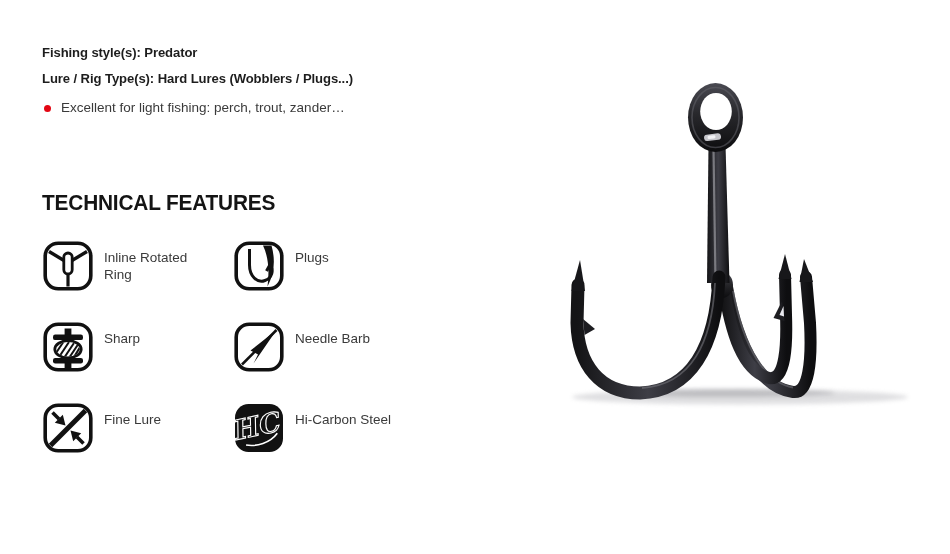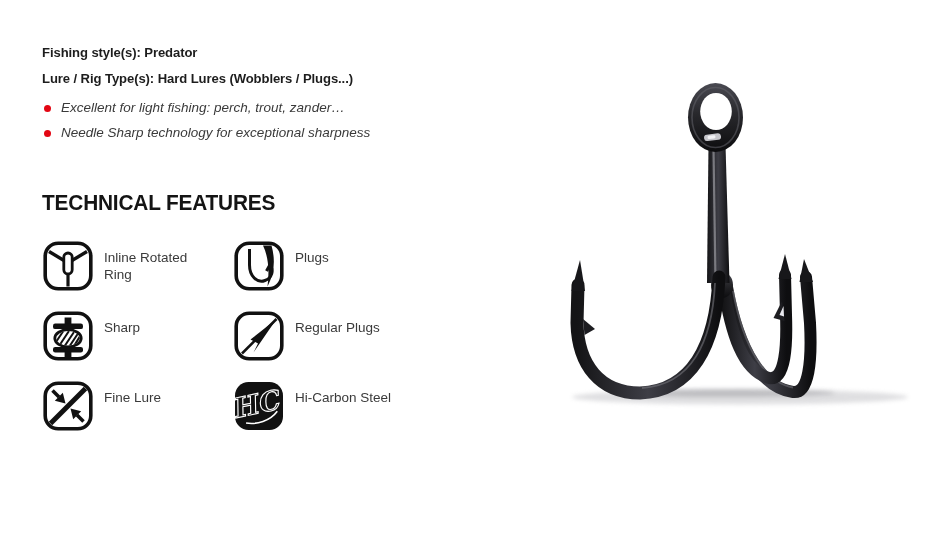--- a/index.html
+++ b/index.html
@@ -7,31 +7,31 @@
     width:950px;height:554px;position:relative;overflow:hidden;
     background:#ffffff;
     font-family:"Liberation Sans", sans-serif;
     color:#3a3a3a;
   }
   .specs{position:absolute;left:42px;top:40px;}
   .spec-line{
     font-weight:bold;font-size:13.5px;color:#1d1d1d;line-height:26px;
     letter-spacing:-0.1px;transform:scaleX(.97);transform-origin:left;white-space:nowrap;
   }
-  .highlights{position:absolute;left:42px;top:100px;list-style:none;margin:0;padding:0;font-style:italic;}
+  .highlights{position:absolute;left:42px;top:100px;list-style:none;margin:0;padding:0;}
   .highlights li{display:flex;align-items:flex-start;font-size:13.5px;color:#3a3a3a;height:25px;}
   .dot{width:7px;height:7px;border-radius:50%;background:#e30613;margin:5px 10px 0 2px;flex:none;}
   .section-title{
     position:absolute;left:42px;top:191px;margin:0;
     font-size:21.5px;font-weight:bold;color:#141414;letter-spacing:-0.2px;
     transform:scaleX(.97);transform-origin:left;white-space:nowrap;
   }
   .features{
     position:absolute;left:42px;top:240px;
-    display:grid;grid-template-columns:191px auto;row-gap:18px;
+    display:grid;grid-template-columns:191px auto;row-gap:29px;
   }
   .feature{display:flex;align-items:flex-start;}
   .feature .icon{width:52px;height:52px;flex:none;display:block;}
   .feature .label{
     margin-left:10px;padding-top:9px;font-size:13.5px;line-height:17px;
     color:#3a3a3a;max-width:112px;
   }
   .hook-image{position:absolute;left:545px;top:35px;width:370px;height:400px;}
 </style>
 </head>
@@ -39,24 +39,20 @@
 
 <div class="specs">
   <div class="spec-line">Fishing style(s): Predator</div>
   <div class="spec-line">Lure / Rig Type(s): Hard Lures (Wobblers / Plugs...)</div>
 </div>
 
 <ul class="highlights">
   <li>
     <span class="dot"></span>
     <span>Excellent for light fishing: perch, trout, zander…</span>
-  </li>
-  <li>
-    <span class="dot"></span>
-    <span>Needle Sharp technology for exceptional sharpness</span>
   </li>
 </ul>
 
 <h2 class="section-title">TECHNICAL FEATURES</h2>
 
 <div class="features">
 
   <div class="feature">
     <svg class="icon" viewBox="0 0 52 52">
       <rect x="3.2" y="3.2" width="45.6" height="45.6" rx="13" fill="none" stroke="#111" stroke-width="3.6"></rect>
@@ -100,21 +96,21 @@
     </svg>
     <div class="label">Sharp</div>
   </div>
 
   <div class="feature">
     <svg class="icon" viewBox="0 0 52 52">
       <rect x="3.2" y="3.2" width="45.6" height="45.6" rx="13" fill="none" stroke="#111" stroke-width="3.6"></rect>
       <line x1="9" y1="43.5" x2="43.5" y2="9" stroke="#111" stroke-width="2.6"></line>
       <path d="M43.5 9 L17.5 29.5 L25 33.5 L20.5 42.5 Z" fill="#111"></path>
     </svg>
-    <div class="label">Regular Plugs</div>
+    <div class="label">Needle Barb</div>
   </div>
 
   <div class="feature">
     <svg class="icon" viewBox="0 0 52 52">
       <rect x="3.2" y="3.2" width="45.6" height="45.6" rx="13" fill="none" stroke="#111" stroke-width="3.6"></rect>
       <line x1="8.5" y1="43.5" x2="43.5" y2="8.5" stroke="#111" stroke-width="5"></line>
       <line x1="10.5" y1="10.5" x2="17" y2="17" stroke="#111" stroke-width="3.6"></line>
       <polygon points="23.5,23.5 12.8,20.8 20.8,12.8" fill="#111"></polygon>
       <line x1="41.5" y1="41.5" x2="35" y2="35" stroke="#111" stroke-width="3.6"></line>
       <polygon points="28.5,28.5 39.2,31.2 31.2,39.2" fill="#111"></polygon>

